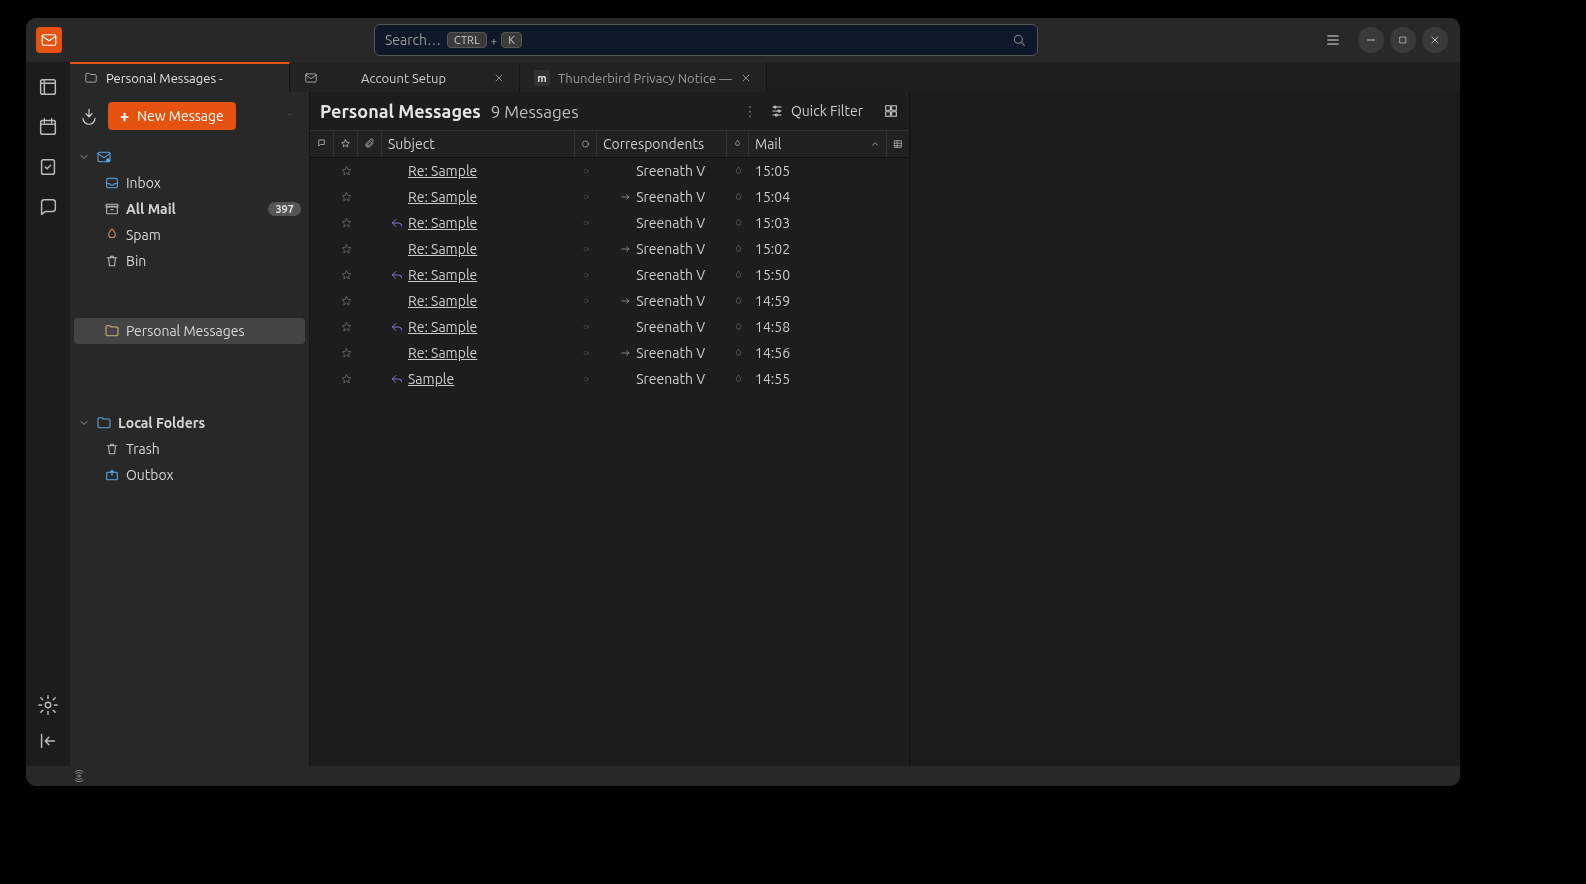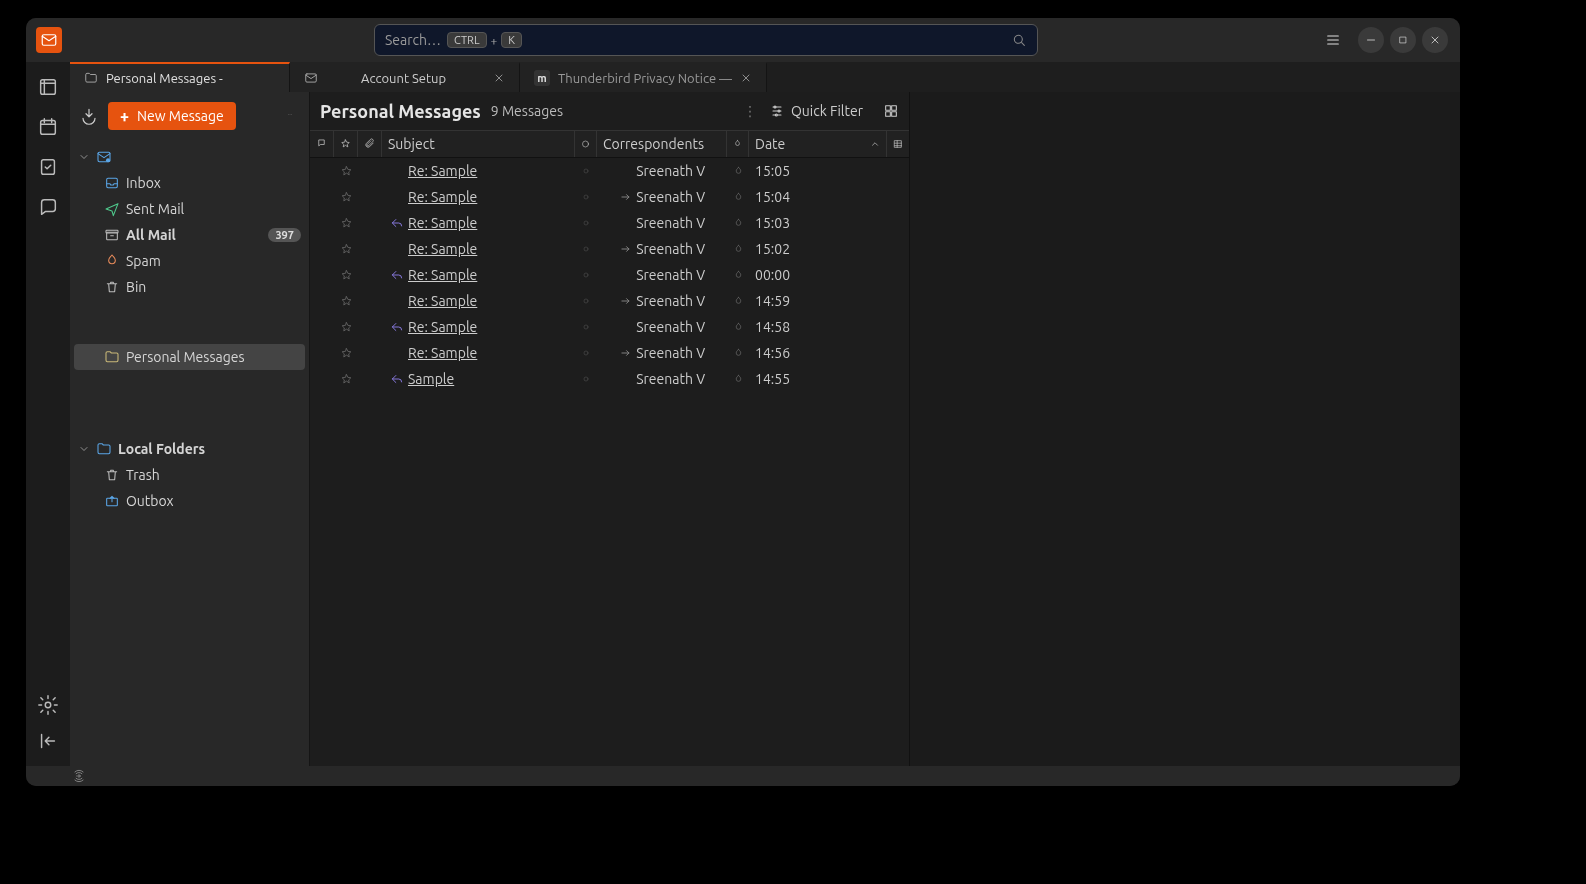--- a/index.html
+++ b/index.html
@@ -211,21 +211,21 @@
     display: flex; flex-direction: column;
     border-right: 1px solid #111;
   }
   .msg-header {
     height: 38px;
     display:flex; align-items:center;
     padding: 0 10px;
     gap: 10px;
   }
   .msg-header .title { font-size: 18px; font-weight:600; color:#e5e5e5; }
-  .msg-header .count { color:#bbb; font-size:14px; }
+  .msg-header .count { color:#bbb; font-size:17px; }
   .msg-header .flex { flex:1; }
   .qf { display:flex; align-items:center; gap:6px; color:#ccc; cursor:pointer; }
   .qf-icon { width:16px; height:16px; }
   .disp-opt { width:16px; height:16px; color:#ccc; margin-left:10px; cursor:pointer; }
   
   .col-header {
     height: 28px;
     background: #212121;
     display:flex; align-items:stretch;
     border-top:1px solid #333;
@@ -418,28 +418,20 @@
   </div>
               <div class="tree-row ">
       <span class="indent"></span>
       <svg class="folder-icon" viewBox="0 0 24 24" style="color:#5aa5e6">
                   <rect x="4" y="5" width="16" height="14" rx="2"></rect>
                   <path d="M4 13h5l1 2h4l1-2h5"></path>
                 </svg>
       <span>Inbox</span>
 
     </div>
-              <div class="tree-row ">
-      <span class="indent"></span>
-      <svg class="folder-icon" viewBox="0 0 24 24" style="color:#4fc98c">
-                  <path d="M3 12l18-8-7 18-2-7z"></path>
-                </svg>
-      <span>Sent Mail</span>
-
-    </div>
               <div class="tree-row bold">
       <span class="indent"></span>
       <svg class="folder-icon" viewBox="0 0 24 24" style="color:#bbb">
                   <rect x="4" y="8" width="16" height="11" rx="1"></rect>
                   <rect x="3" y="5" width="18" height="4" rx="1"></rect>
                   <path d="M10 13h4"></path>
                 </svg>
       <span>All Mail</span>
       <span class="count-badge">397</span>
     </div>
@@ -547,21 +539,21 @@
               </div>
             <div class="cell corr">
                 <span>Correspondents</span>
               </div>
             <div class="cell small">
                 <svg width="12" height="12" viewBox="0 0 24 24">
                   <path d="M12 3c2 3 5 4 5 8a5 5 0 1 1-10 0c0-4 3-5 5-8z"></path>
                 </svg>
               </div>
             <div class="cell date">
-              <span>Date</span>
+              <span>Mail</span>
               <svg width="10" height="10" viewBox="0 0 24 24">
                   <path d="M6 15l6-6 6 6"></path>
                 </svg>
             </div>
             <div class="cell small last">
                 <svg width="12" height="12" viewBox="0 0 24 24">
                   <rect x="4" y="4" width="16" height="16"></rect>
                   <path d="M4 10h16M4 16h16M10 4v16"></path>
                 </svg>
               </div>
@@ -681,21 +673,21 @@
                   <svg width="8" height="8" viewBox="0 0 24 24" style="color:#555">
                     <circle cx="12" cy="12" r="6"></circle>
                   </svg>
                 </span>
       <span class="c corr"><span class="dir-ico"></span>&nbsp;Sreenath V</span>
       <span class="c junk2">
                   <svg width="11" height="11" viewBox="0 0 24 24" style="color:#666">
                     <path d="M12 3c2 3 5 4 5 8a5 5 0 1 1-10 0c0-4 3-5 5-8z"></path>
                   </svg>
                 </span>
-      <span class="c date">00:00</span>
+      <span class="c date">15:50</span>
       <span class="c" style="width:22px"></span>
     </div>
               <div class="mrow">
       <span class="c thread"></span>
       <span class="c star">
                   <svg width="13" height="13" viewBox="0 0 24 24" style="color:#666">
                     <path d="M12 3l2.5 5 5.5.8-4 4 1 5.5L12 15l-5 3.3 1-5.5-4-4 5.5-.8z"></path>
                   </svg>
                 </span>
       <span class="c attach"></span>

